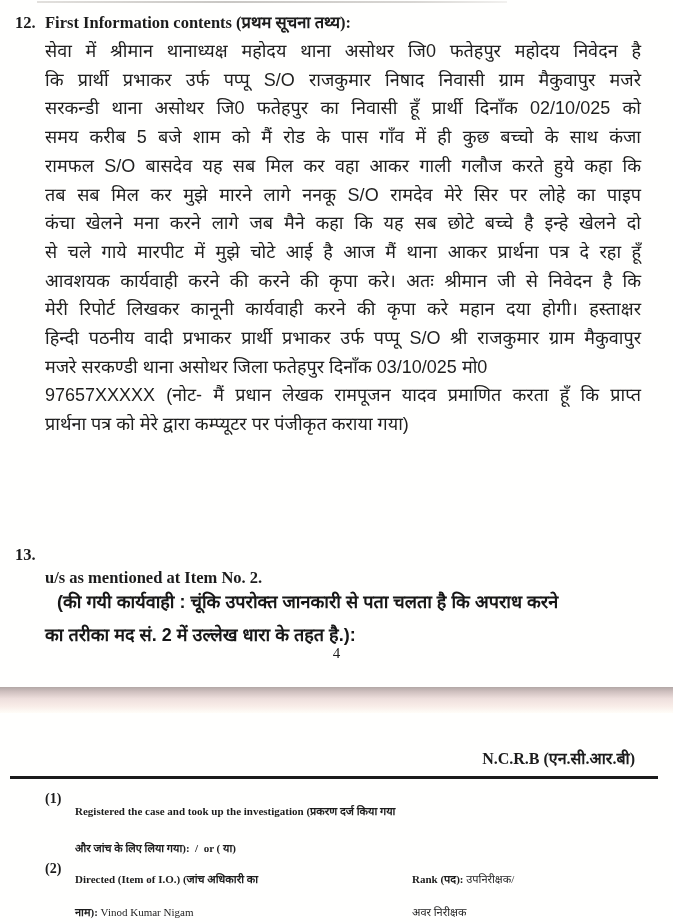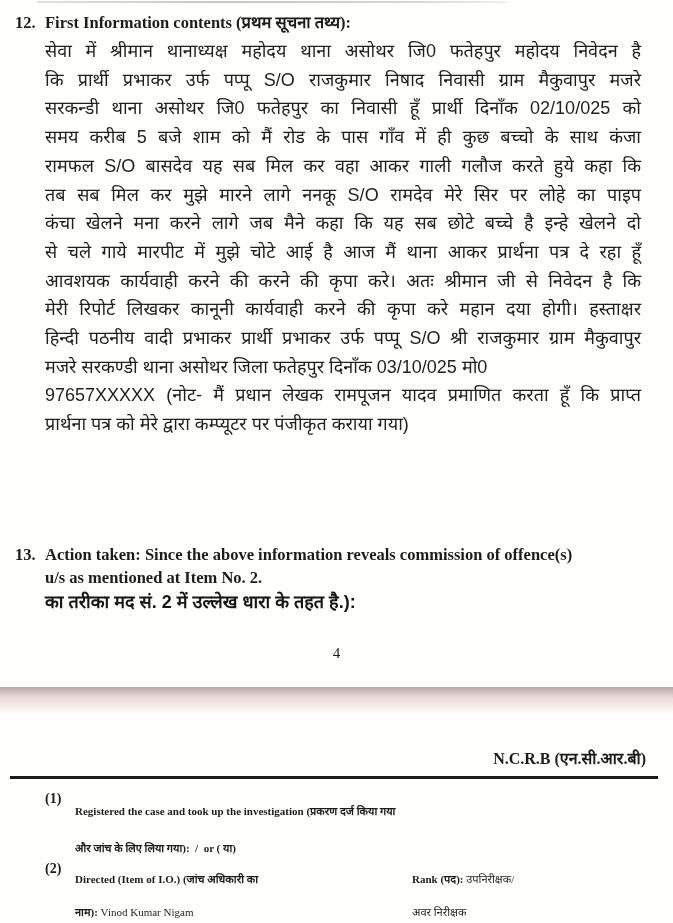--- a/index.html
+++ b/index.html
@@ -40,21 +40,21 @@
     position:absolute;top:645px;left:0;width:673px;
     text-align:center;font-size:15px;
   }
   
   .band{
     position:absolute;top:687px;left:0;width:673px;height:26px;
     background:linear-gradient(to bottom,#b2a7a5 0%,#cfc0bf 18%,#eedfdd 45%,#f8ece7 72%,#fffdf8 100%);
   }
   
   .ncrb{
-    position:absolute;top:747px;right:27px;
+    position:absolute;top:747px;right:38px;
     font-weight:bold;font-size:16px;
   }
   .rule{
     position:absolute;top:776px;left:10px;width:648px;height:2.5px;
     background:#1b1b1b;
   }
   
   .itemnum{
     position:absolute;left:45px;
     font-weight:bold;font-size:14px;
@@ -90,25 +90,26 @@
     <div class="pline just">मेरी रिपोर्ट लिखकर कानूनी कार्यवाही करने की कृपा करे महान दया होगी। हस्ताक्षर</div>
     <div class="pline just">हिन्दी पठनीय वादी प्रभाकर प्रार्थी प्रभाकर उर्फ पप्पू S/O श्री राजकुमार ग्राम मैकुवापुर</div>
     <div class="pline">मजरे सरकण्डी थाना असोथर जिला फतेहपुर दिनाँक 03/10/025 मो0</div>
     <div class="pline just">97657XXXXX (नोट- मैं प्रधान लेखक रामपूजन यादव प्रमाणित करता हूँ कि प्राप्त</div>
     <div class="pline">प्रार्थना पत्र को मेरे द्वारा कम्प्यूटर पर पंजीकृत कराया गया)</div>
   </div>
 
   <div class="sec-head sec13">
     <span class="sec-num">13.</span>
     <span class="sec13-en">
-      <span>Action taken: Since the above information reveals commission of offence(s)</span><br>
+      <br>
       <span>u/s as mentioned at Item No. 2.</span>
     </span>
   </div>
   <div class="sec13-hi">
+    <div>(की गयी कार्यवाही : चूंकि उपरोक्त जानकारी से पता चलता है कि अपराध करने</div>
     <div class="l2">का तरीका मद सं. 2 में उल्लेख धारा के तहत है.):</div>
   </div>
 
   <div class="pagenum">4</div>
 
   <div class="band"></div>
 
   <div class="ncrb">N.C.R.B (एन.सी.आर.बी)</div>
   <div class="rule"></div>
 

